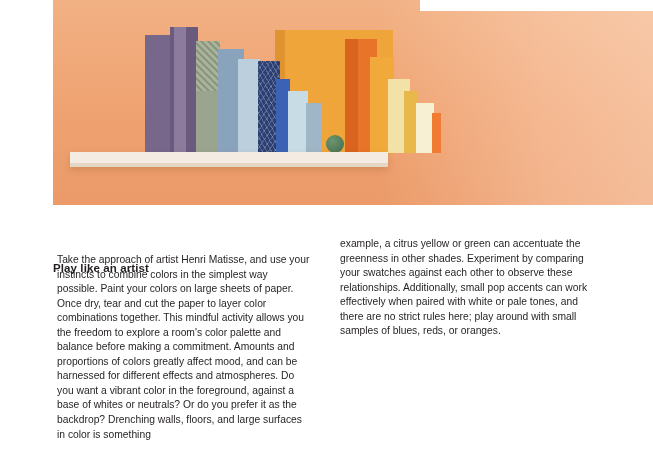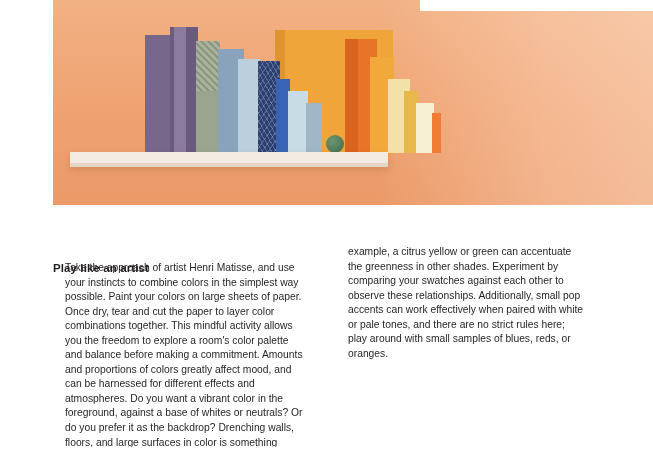--- a/index.html
+++ b/index.html
@@ -100,21 +100,21 @@
     position: relative;
   }
   .col {
     position: absolute;
     top: 0;
     font-size: 10.3px;
     line-height: 14.55px;
     color: #231f20;
     text-align: left;
   }
-  .col p { margin: 12px; }
+  .col p { margin: 4px; }
   .col-left { left: 0; width: 262px; top: 16px; }
   .col-right { left: 283px; width: 262px; top: 0px; }
 
   
   .page-cut {
     position: absolute;
     left: 0;
     top: 447px;
     width: 653px;
     height: 3px;

